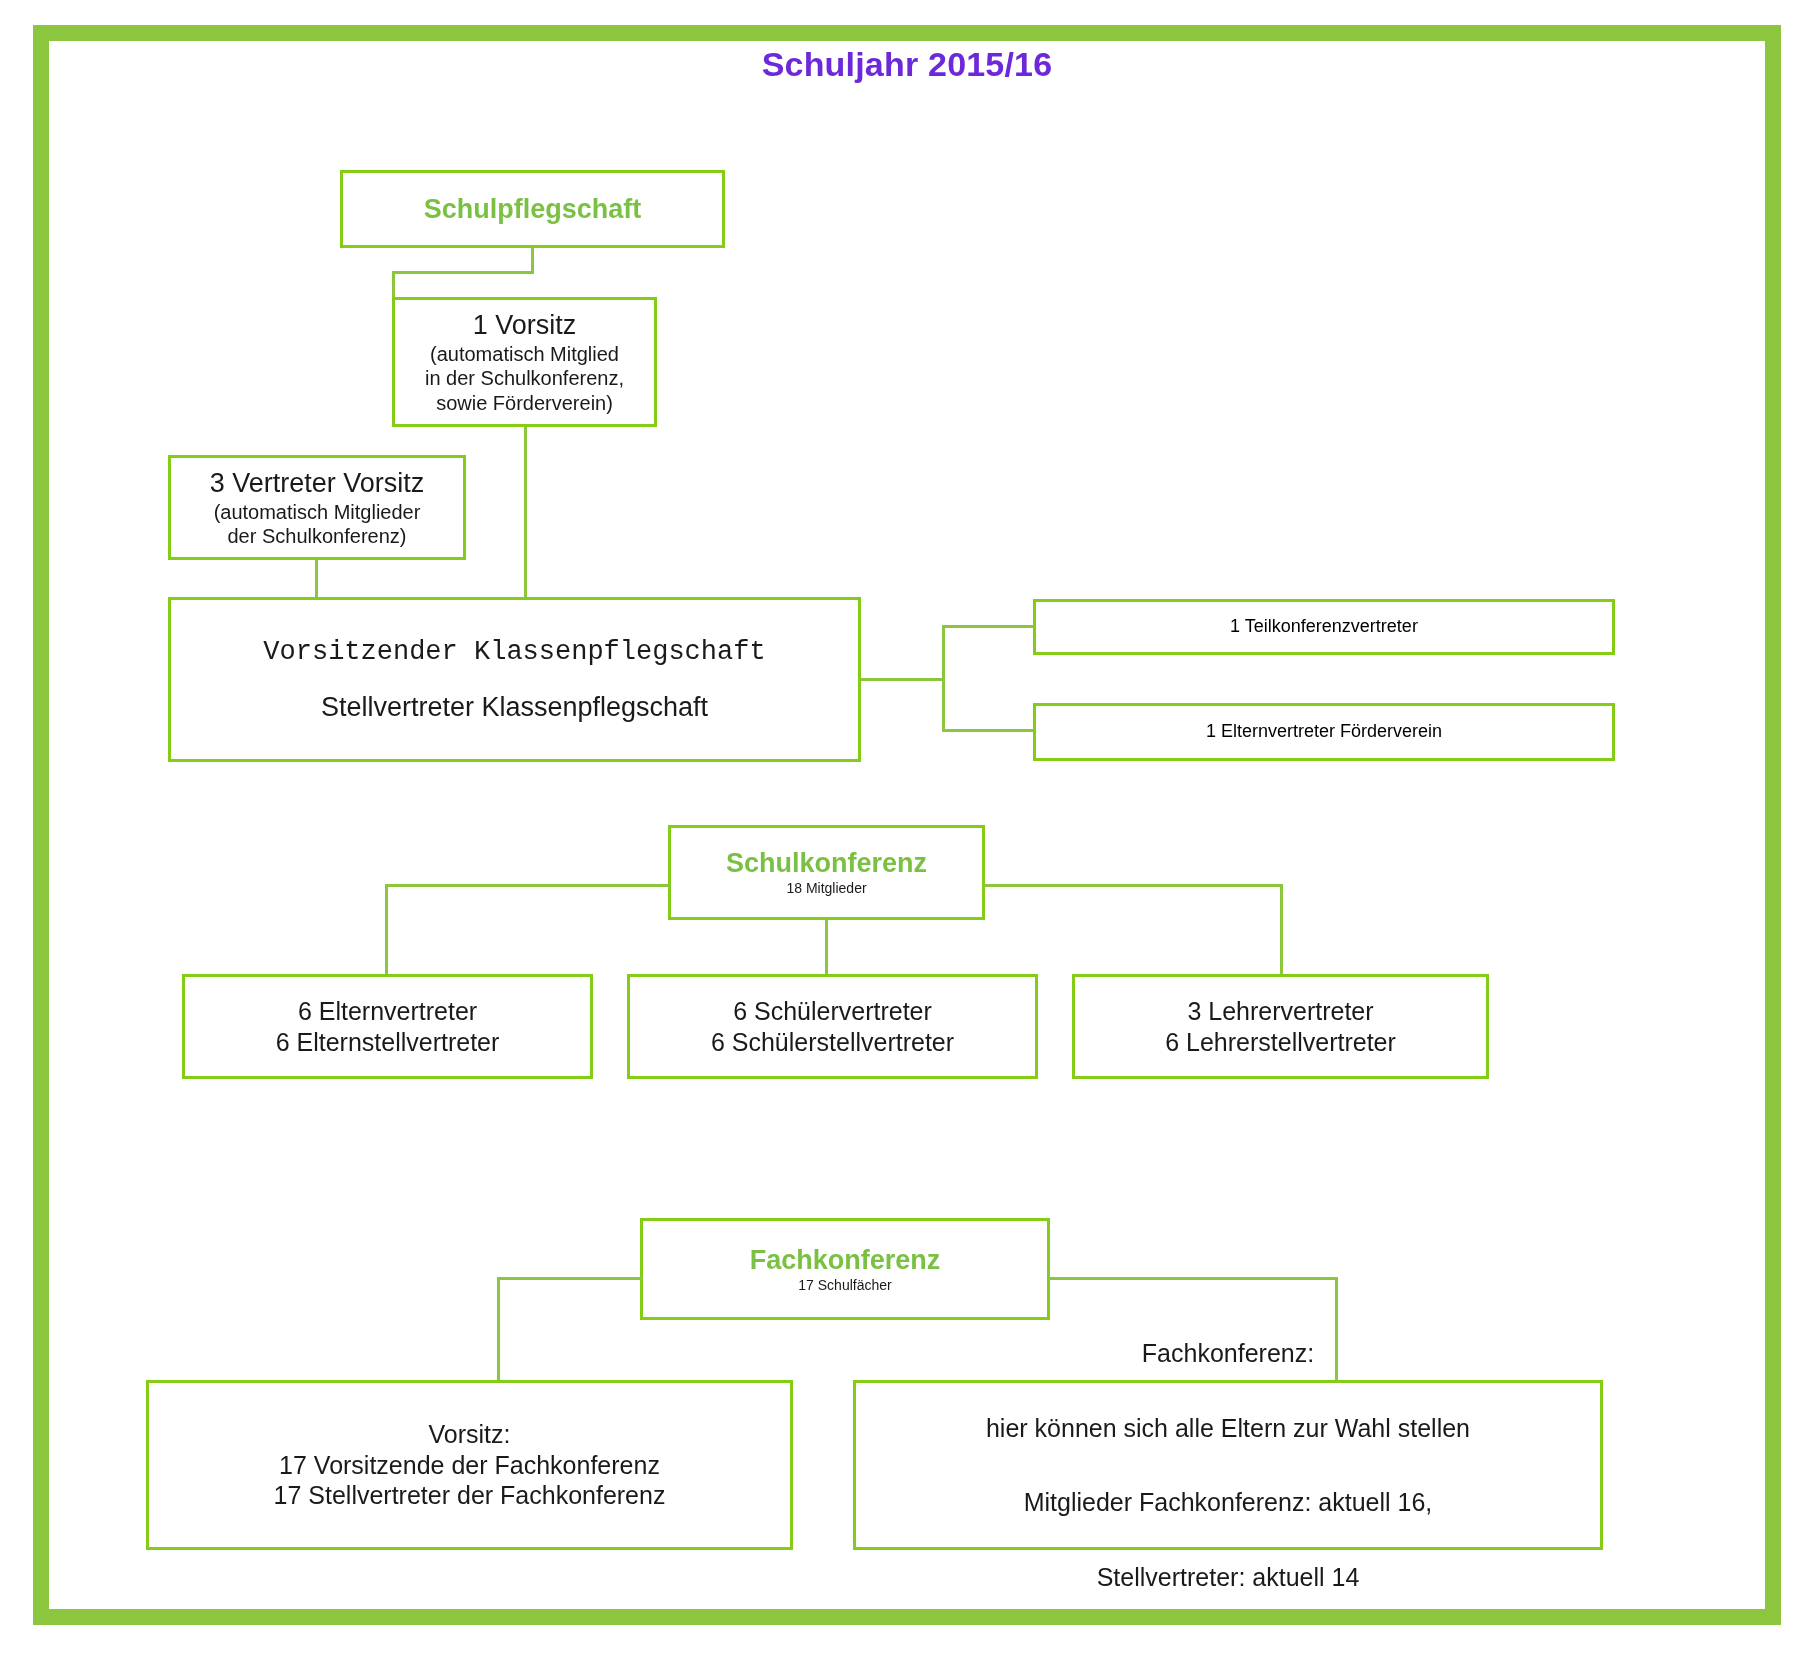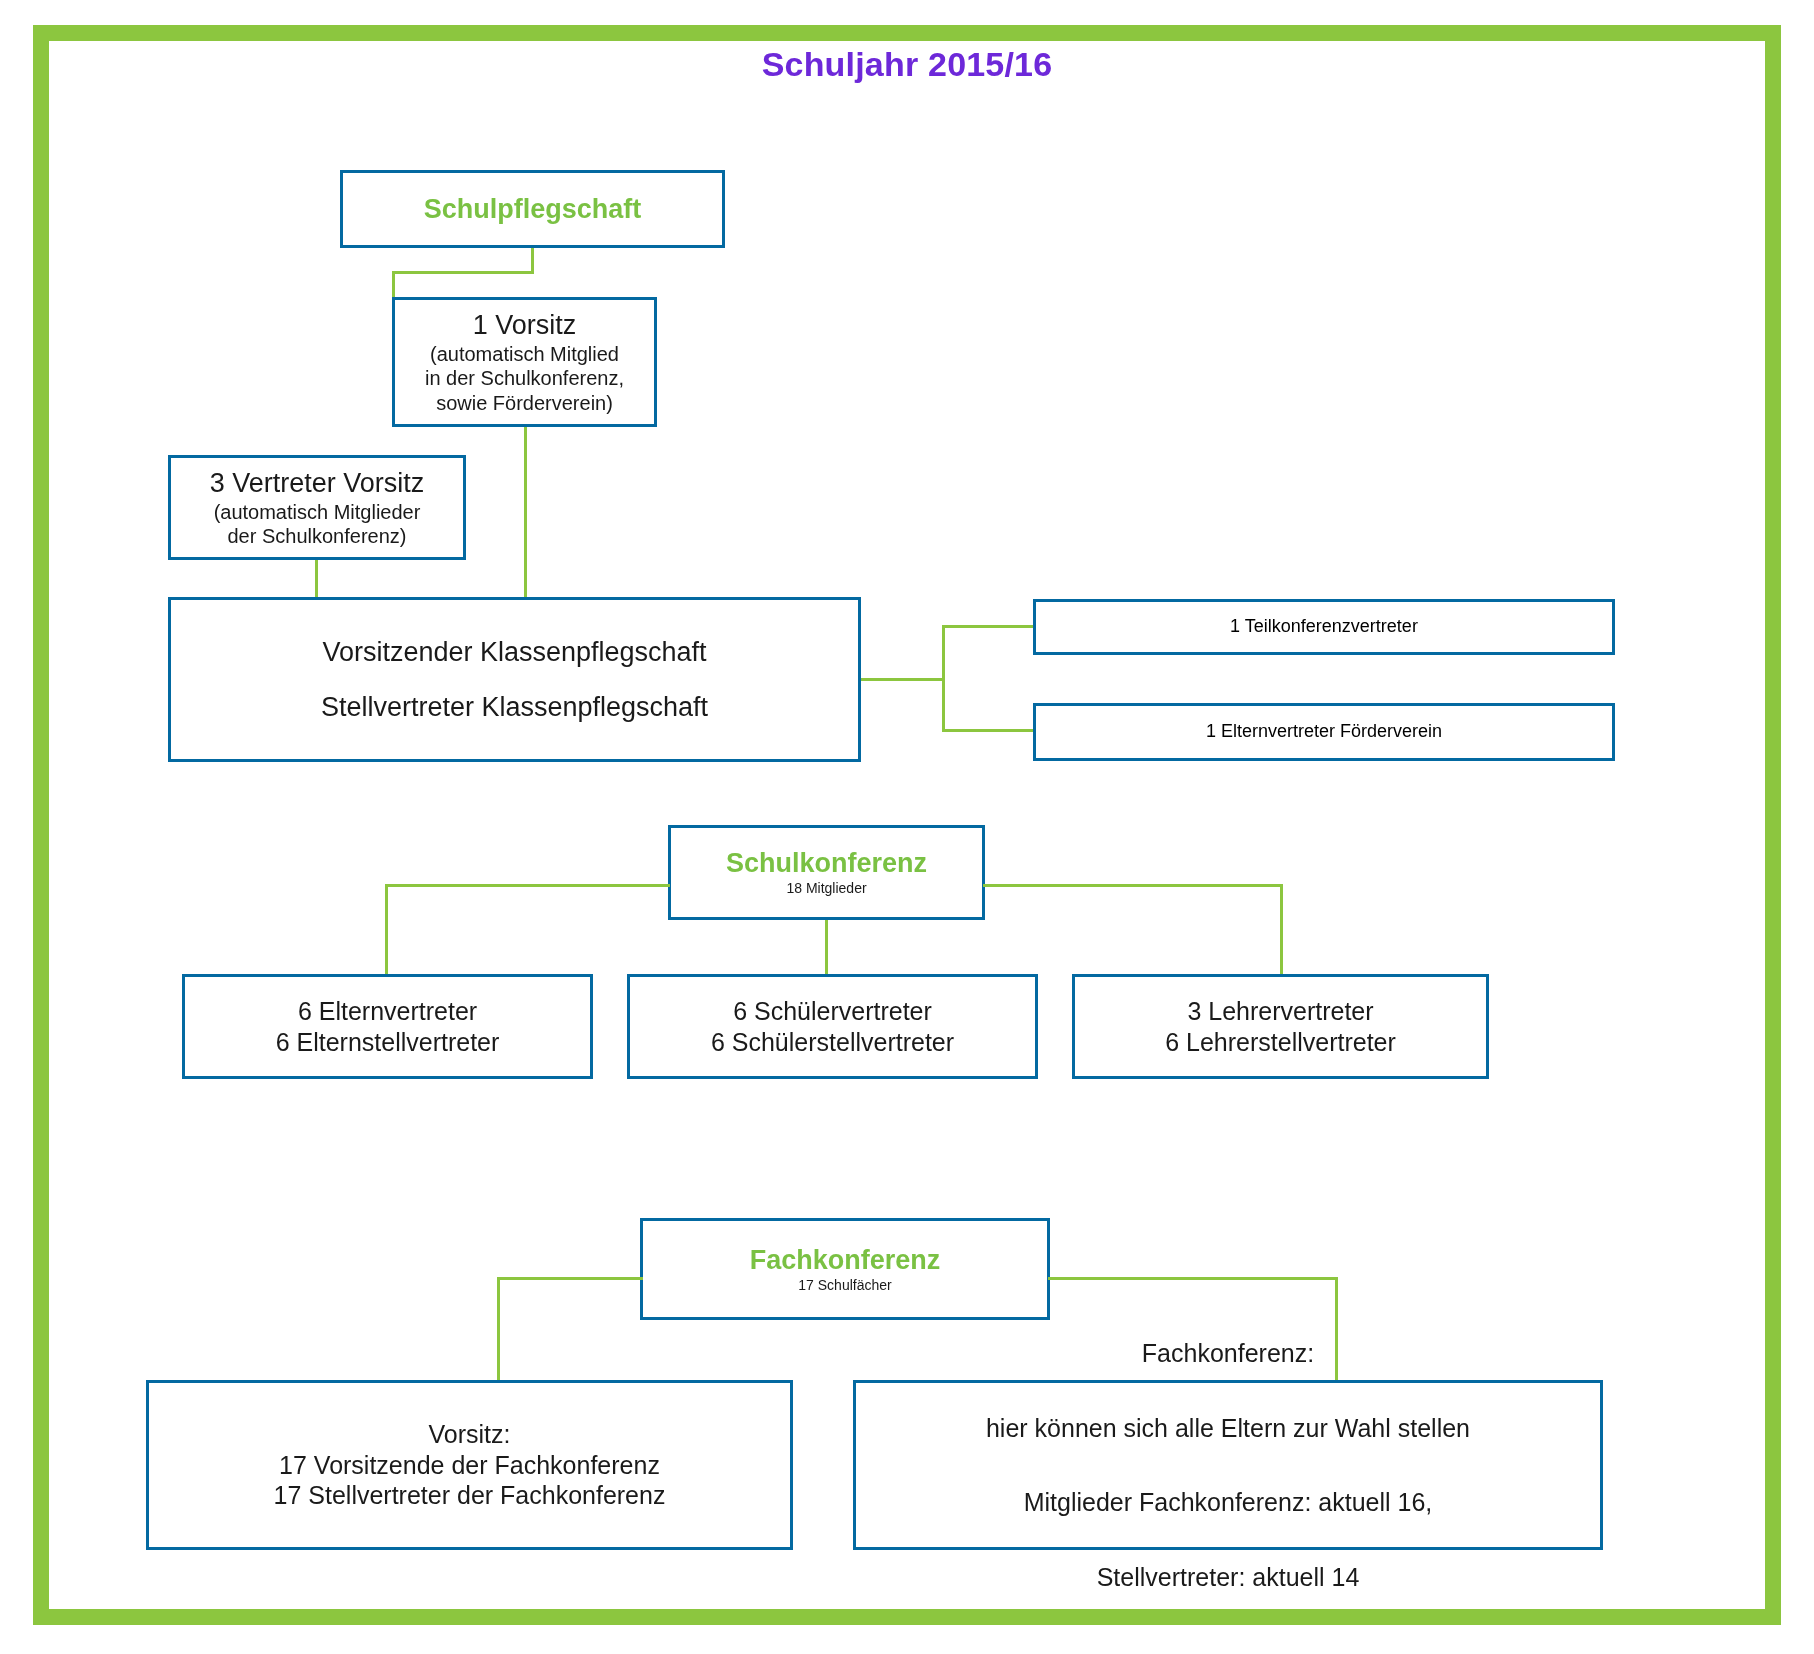--- a/index.html
+++ b/index.html
@@ -16,21 +16,21 @@
     border:16px solid #8CC63F;
     box-sizing:border-box;
     background:#ffffff;
   }
   #canvas{
     position:absolute;
     left:0;top:0;width:1814px;height:1654px;
   }
   .box{
     position:absolute;
-    border:3px solid #0369a1;
+    border:3px solid #84cc16;
     background:#ffffff;
     box-sizing:border-box;
     display:flex;
     flex-direction:column;
     align-items:center;
     justify-content:center;
     text-align:center;
     color:#1a1a1a;
     line-height:1.22;
   }
@@ -94,21 +94,21 @@
 
   <div class="box" style="left:168px; top:455px; width:298px; height:105px;">
     <span class="big ln">3 Vertreter Vorsitz</span>
     <span class="small ln">(automatisch Mitglieder</span>
     <span class="small ln">der Schulkonferenz)</span>
   </div>
 
   <div class="line vline" style="left:315px; top:560px; width:3px; height:37px;"></div>
 
   <div class="box" style="left:168px; top:597px; width:693px; height:165px;">
-    <span class="big ln" style="margin-bottom:22px;">Vorsitzender Klassenpflegschaft</span>
+    <span class="big ln" style="margin-bottom:22px;font-family:Liberation Mono, monospace;">Vorsitzender Klassenpflegschaft</span>
     <span class="big ln">Stellvertreter Klassenpflegschaft</span>
   </div>
 
   <div class="line hline" style="left:861px; top:678px; width:84px; height:3px;"></div>
   <div class="line vline" style="left:942px; top:625px; width:3px; height:107px;"></div>
   <div class="line hline" style="left:942px; top:625px; width:92px; height:3px;"></div>
   <div class="line hline" style="left:942px; top:729px; width:92px; height:3px;"></div>
 
   <div class="box" style="left:1033px; top:599px; width:582px; height:56px;">
     <span class="hdr-green-lite ln">1 Teilkonferenzvertreter</span>

